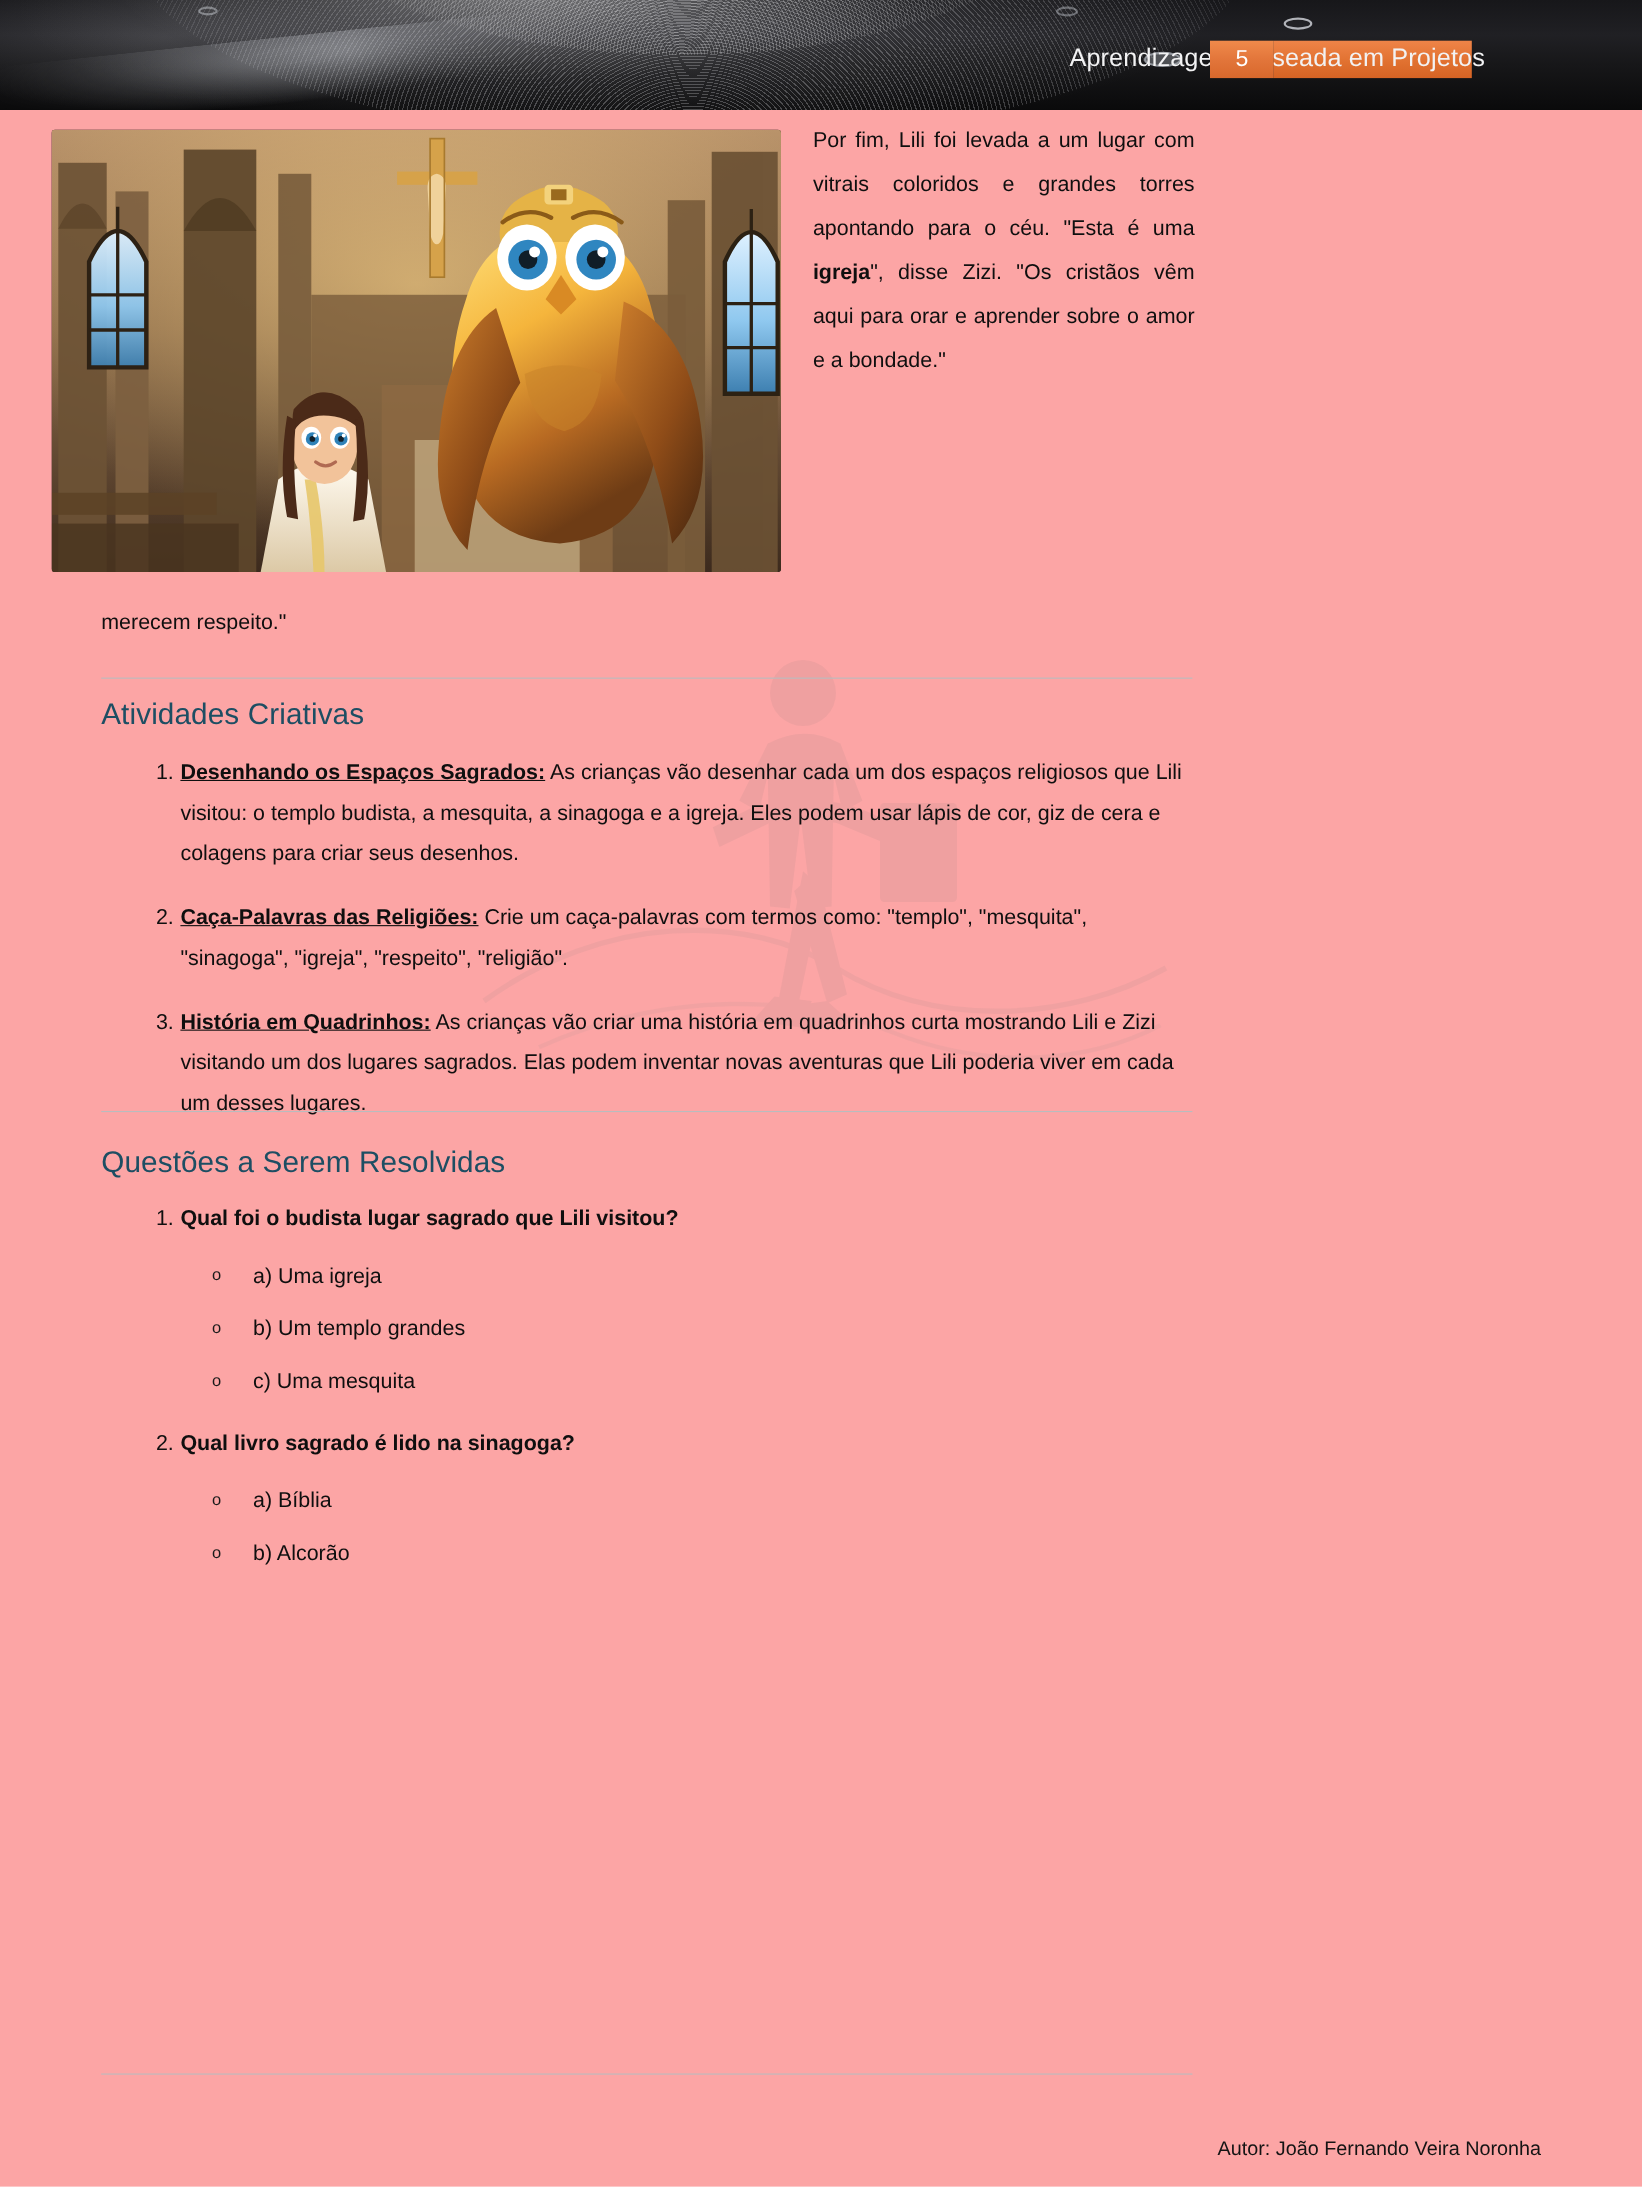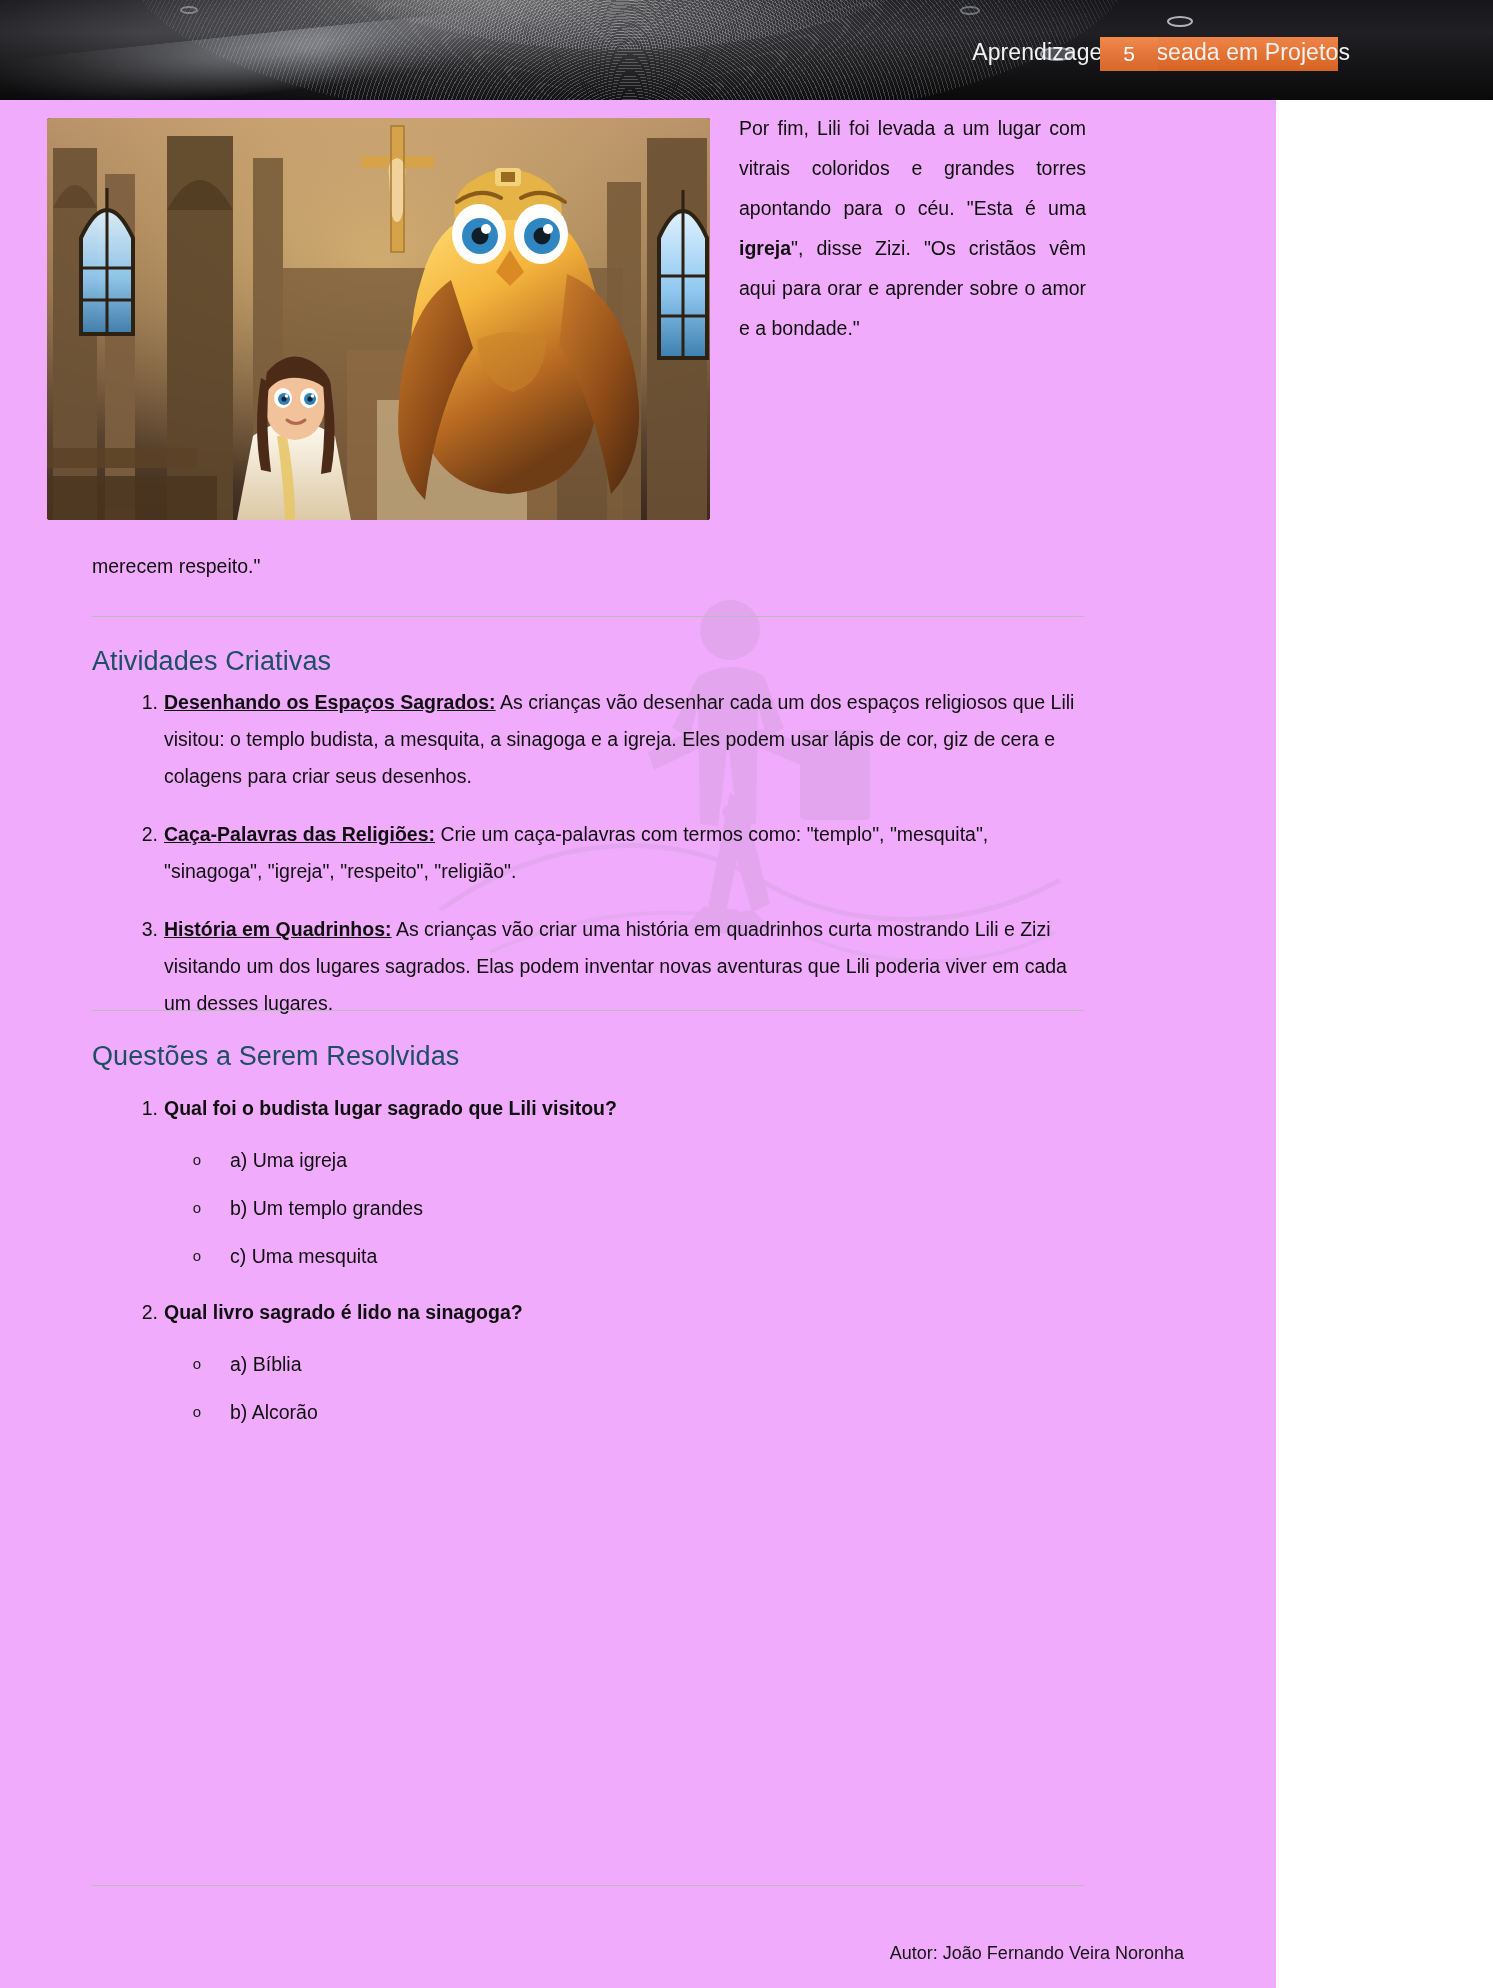--- a/index.html
+++ b/index.html
@@ -123,23 +123,23 @@
     position: absolute;
     left: 0; top: 100px;
     width: 1493px; height: 3px;
     background: #ffffff;
   }
 
   
   .page {
     position: absolute;
     left: 0; top: 100px;
-    width: 1276px;
+    width: 1493px;
     height: 1888px;
-    background: #f0abfc;
+    background: #fca5a5;
   }
 
   
   .watermark {
     position: absolute;
     left: 430px;
     top: 480px;
     width: 640px;
     height: 420px;
     opacity: .085;
@@ -205,21 +205,21 @@
 
   
   .section-heading {
     position: absolute;
     left: 92px;
     font-size: 27px;
     color: #1f4e5f;
     letter-spacing: .1px;
     color: #1d4e63;
   }
-  .section-heading.h-ativ { top: 546px; text-align: right; }
+  .section-heading.h-ativ { top: 534px; text-align: right; }
   .section-heading.h-quest { top: 941px; text-align: right; }
 
   
   .olist {
     position: absolute;
     left: 92px;
     width: 992px;
     font-size: 19.5px;
     line-height: 37px;
     color: #0f0f0f;

